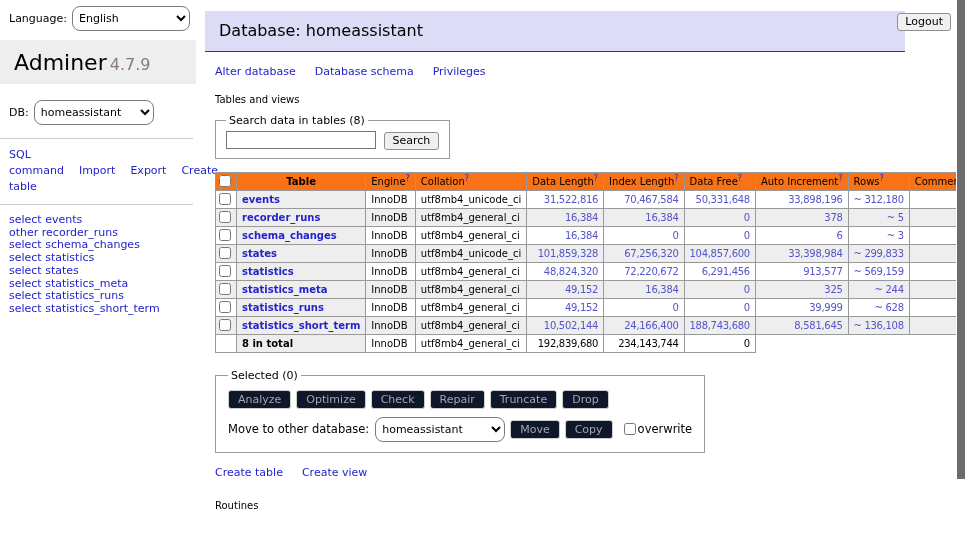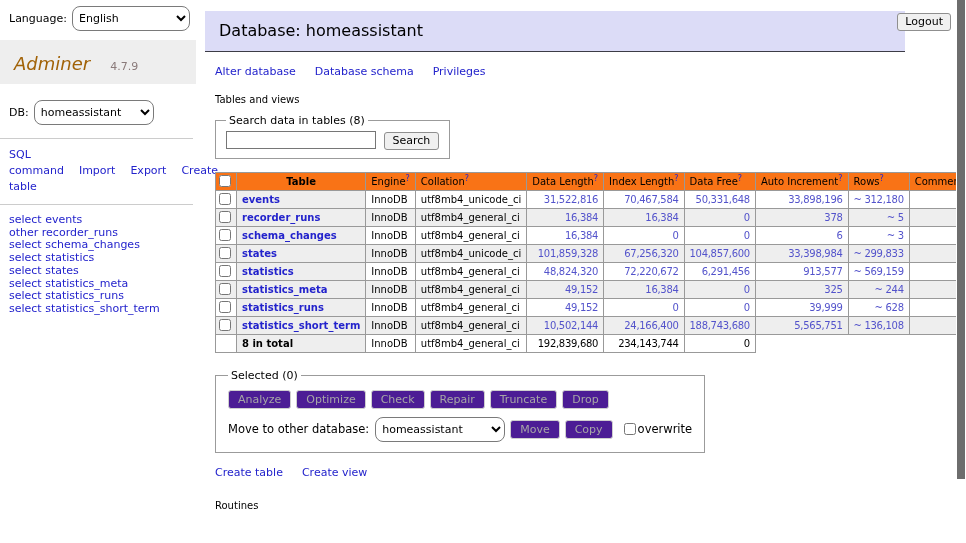--- a/index.html
+++ b/index.html
@@ -11,31 +11,31 @@
   }
   a { color:#2323cc; text-decoration:none; cursor:pointer; }
   select {
     font-family:inherit; font-size:11px; height:25px;
     border:1px solid #7a7a7a; background:#fff; border-radius:8px; padding:0 2px;
   }
   button {
     font-family:inherit; font-size:11px; color:#000;
     background:#f0f0f0; border:1px solid #8f8f8f; border-radius:3px; padding:2px 8px;
   }
-  button.disabled { color:#a6a6a6; border-color:#cfcfcf; background:#4c1d95; }
+  button.disabled { color:#a6a6a6; border-color:#cfcfcf; background:#0f172a; }
   input[type=checkbox] { width:12px; height:12px; margin:0 2px 0 0; vertical-align:-2px; }
 
   
   .sidebar { position:absolute; left:0; top:0; width:196px; }
   .lang-row { padding:6px 0 5px 9px; }
   .lang-row label { margin-right:5px; }
   .lang-row select { width:118px; }
   .logo { margin:4px 0 0; background:#eee; padding:10px 14px 9px; font-weight:400; }
-  .logo-name { font-style:italic; color:#a16207; font-size:18px; }
-  .logo-version { color:#8a7a7a; font-size:11px; margin-left:20px; }
+  .logo-name { color:#000000; font-size:22px; }
+  .logo-version { color:#8a7a7a; font-size:16px; margin-left:3px; }
   .db-row { margin:16px 0 0 9px; }
   .db-row select { width:120px; margin-left:5px; }
   .side-actions {
     margin:13px 0 0; padding:8px 0 9px 9px; width:193px; line-height:16px;
     border-top:1px solid #ccc; border-bottom:1px solid #ccc;
   }
   .side-actions a { margin-right:15px; }
   .table-links { list-style:none; margin:9px 0 0; padding:0 0 0 9px; line-height:12.7px; }
 
   
@@ -245,21 +245,21 @@
           <td></td>
         </tr>
         <tr class="odd">
           <td class="check"><input type="checkbox" style=""></td>
           <th><a>statistics_short_term</a></th>
           <td>InnoDB</td>
           <td>utf8mb4_general_ci</td>
           <td class="num"><a>10,502,144</a></td>
           <td class="num"><a>24,166,400</a></td>
           <td class="num"><a>188,743,680</a></td>
-          <td class="num"><a>5,565,751</a></td>
+          <td class="num"><a>8,581,645</a></td>
           <td class="num"><a>~ 136,108</a></td>
           <td></td>
         </tr>
       </tbody>
       <tfoot>
         <tr>
           <td class="check"></td>
           <th>8 in total</th>
           <td>InnoDB</td>
           <td>utf8mb4_general_ci</td>

